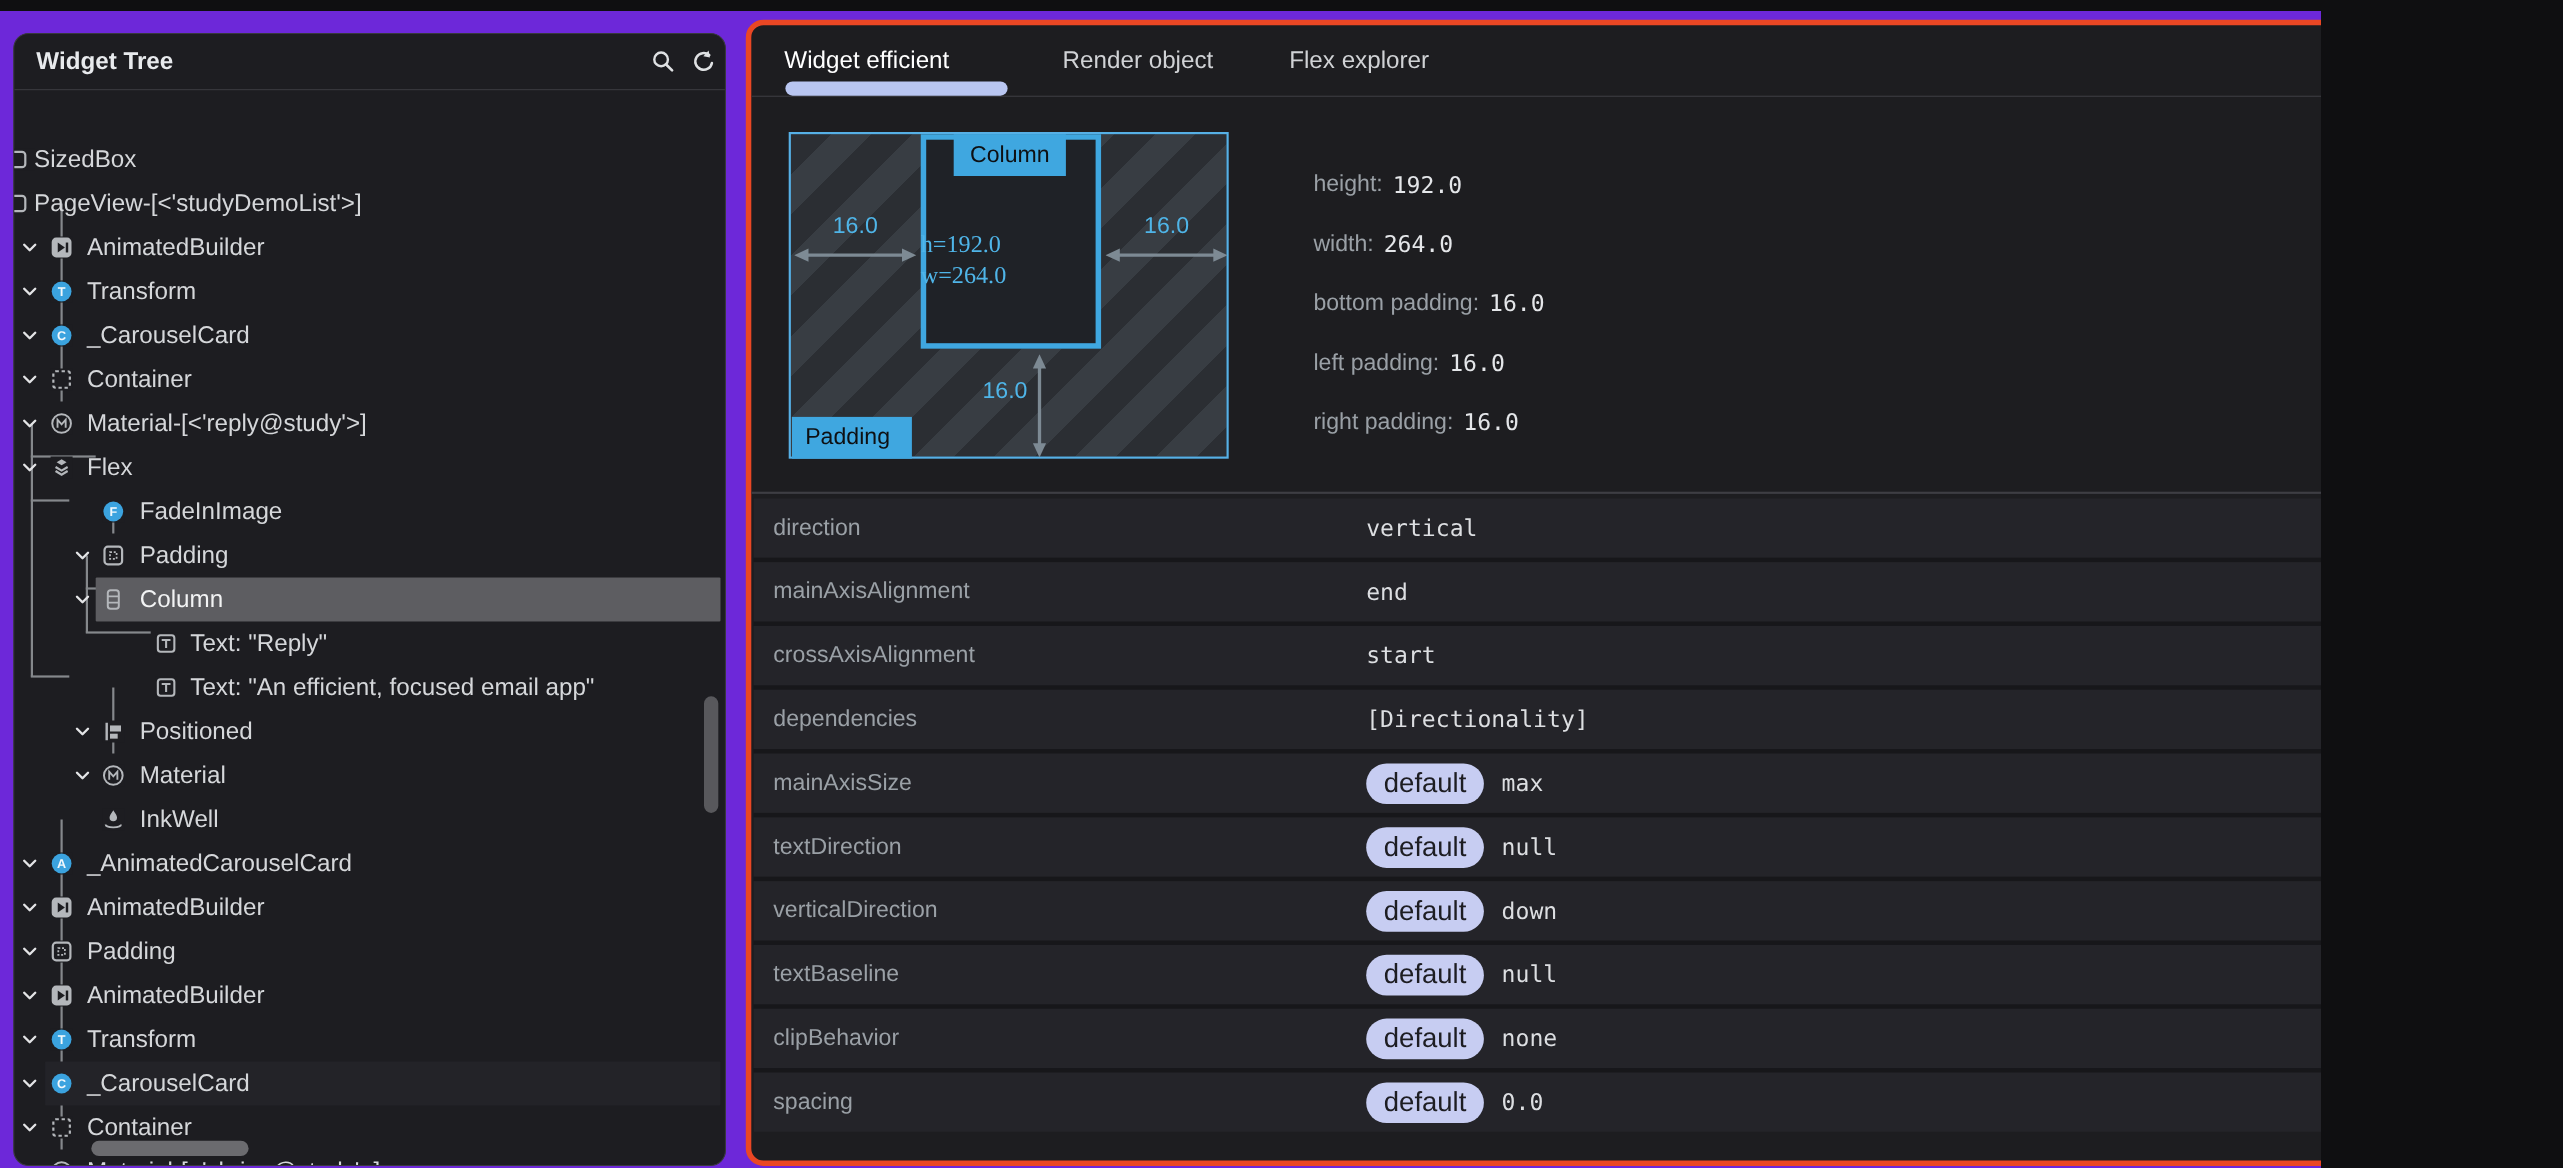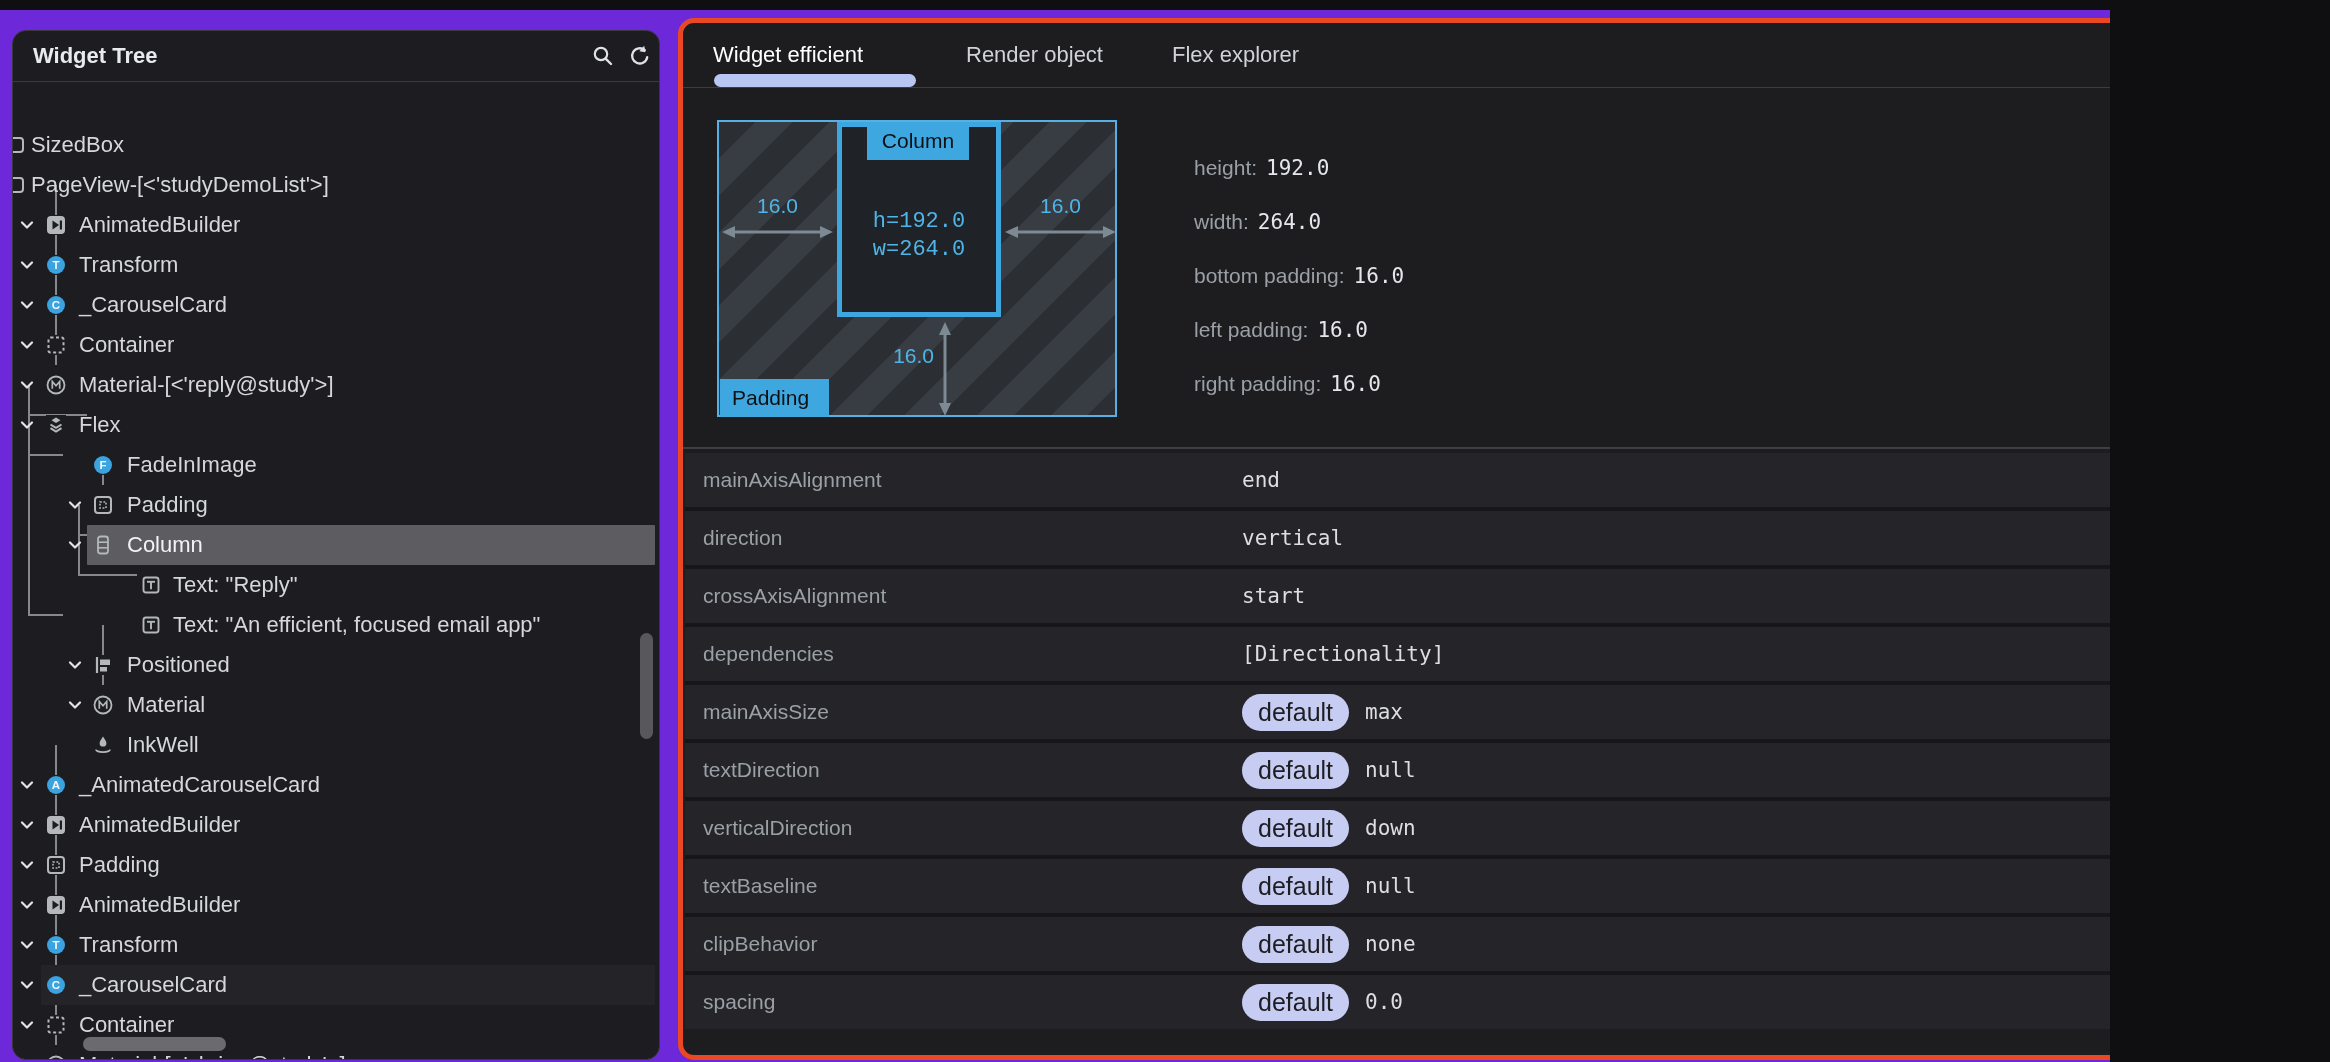--- a/index.html
+++ b/index.html
@@ -39,22 +39,22 @@
   .tab.selected{color:#ffffff;}
   .tab-indicator{position:absolute;left:31px;top:51px;width:202px;height:13px;border-radius:7px;background:#b9c6f1;}
   
   .diagram{position:absolute;left:34px;top:97px;width:400px;height:297px;box-sizing:border-box;
       border:2px solid #56b0e6;
       background:repeating-linear-gradient(135deg,#2b2e33 0 26px,#383d43 26px 52px);}
   .widget-box{position:absolute;left:118px;top:0;width:164px;height:195px;box-sizing:border-box;
       background:#1f2227;border:5px solid #3fa7e0;}
   .widget-tab{position:absolute;left:148px;top:0;width:102px;height:38px;background:#3fa7e0;
       display:flex;align-items:center;justify-content:center;font-size:21px;color:#0e1013;}
-  .hw-text{position:absolute;left:118px;top:86px;width:164px;text-align:center;
-      font-family:Liberation Mono, monospace;font-size:22px;line-height:28px;color:#4fb5e8;}
+  .hw-text{position:absolute;left:118px;top:86px;width:164px;
+      font-family:Liberation Serif, serif;font-size:22px;line-height:28px;color:#4fb5e8;}
   .pad-label{position:absolute;left:1px;top:257px;width:109px;height:38px;background:#3fa7e0;
       display:flex;align-items:center;font-size:21px;color:#0e1013;padding-left:12px;box-sizing:border-box;}
   .dim{position:absolute;font-size:21px;color:#4fb5e8;text-align:center;}
   .arrow{position:absolute;}
   .arrow svg{display:block;}
   
   .layout-props{position:absolute;left:511px;top:118px;}
   .lp-line{height:54px;display:flex;align-items:center;font-size:21px;color:#9aa0a6;white-space:nowrap;}
   .lp-line .val{font-family:"DejaVu Sans Mono",monospace;color:#e4e6e9;margin-left:9px;}
   
@@ -483,29 +483,29 @@
         </div>
         <div class="lp-line">
           <span>right padding:</span>
           <span class="val">16.0</span>
         </div>
       </div>
 
     <div class="tbl-divider"></div>
     <div class="prop-table" id="propTable">
         <div class="prow">
+          <span class="pname">direction</span>
+          <span class="pval-wrap">
+            <span class="pval">vertical</span>
+          </span>
+        </div>
+        <div class="prow">
           <span class="pname">mainAxisAlignment</span>
           <span class="pval-wrap">
             <span class="pval">end</span>
-          </span>
-        </div>
-        <div class="prow">
-          <span class="pname">direction</span>
-          <span class="pval-wrap">
-            <span class="pval">vertical</span>
           </span>
         </div>
         <div class="prow">
           <span class="pname">crossAxisAlignment</span>
           <span class="pval-wrap">
             <span class="pval">start</span>
           </span>
         </div>
         <div class="prow">
           <span class="pname">dependencies</span>

